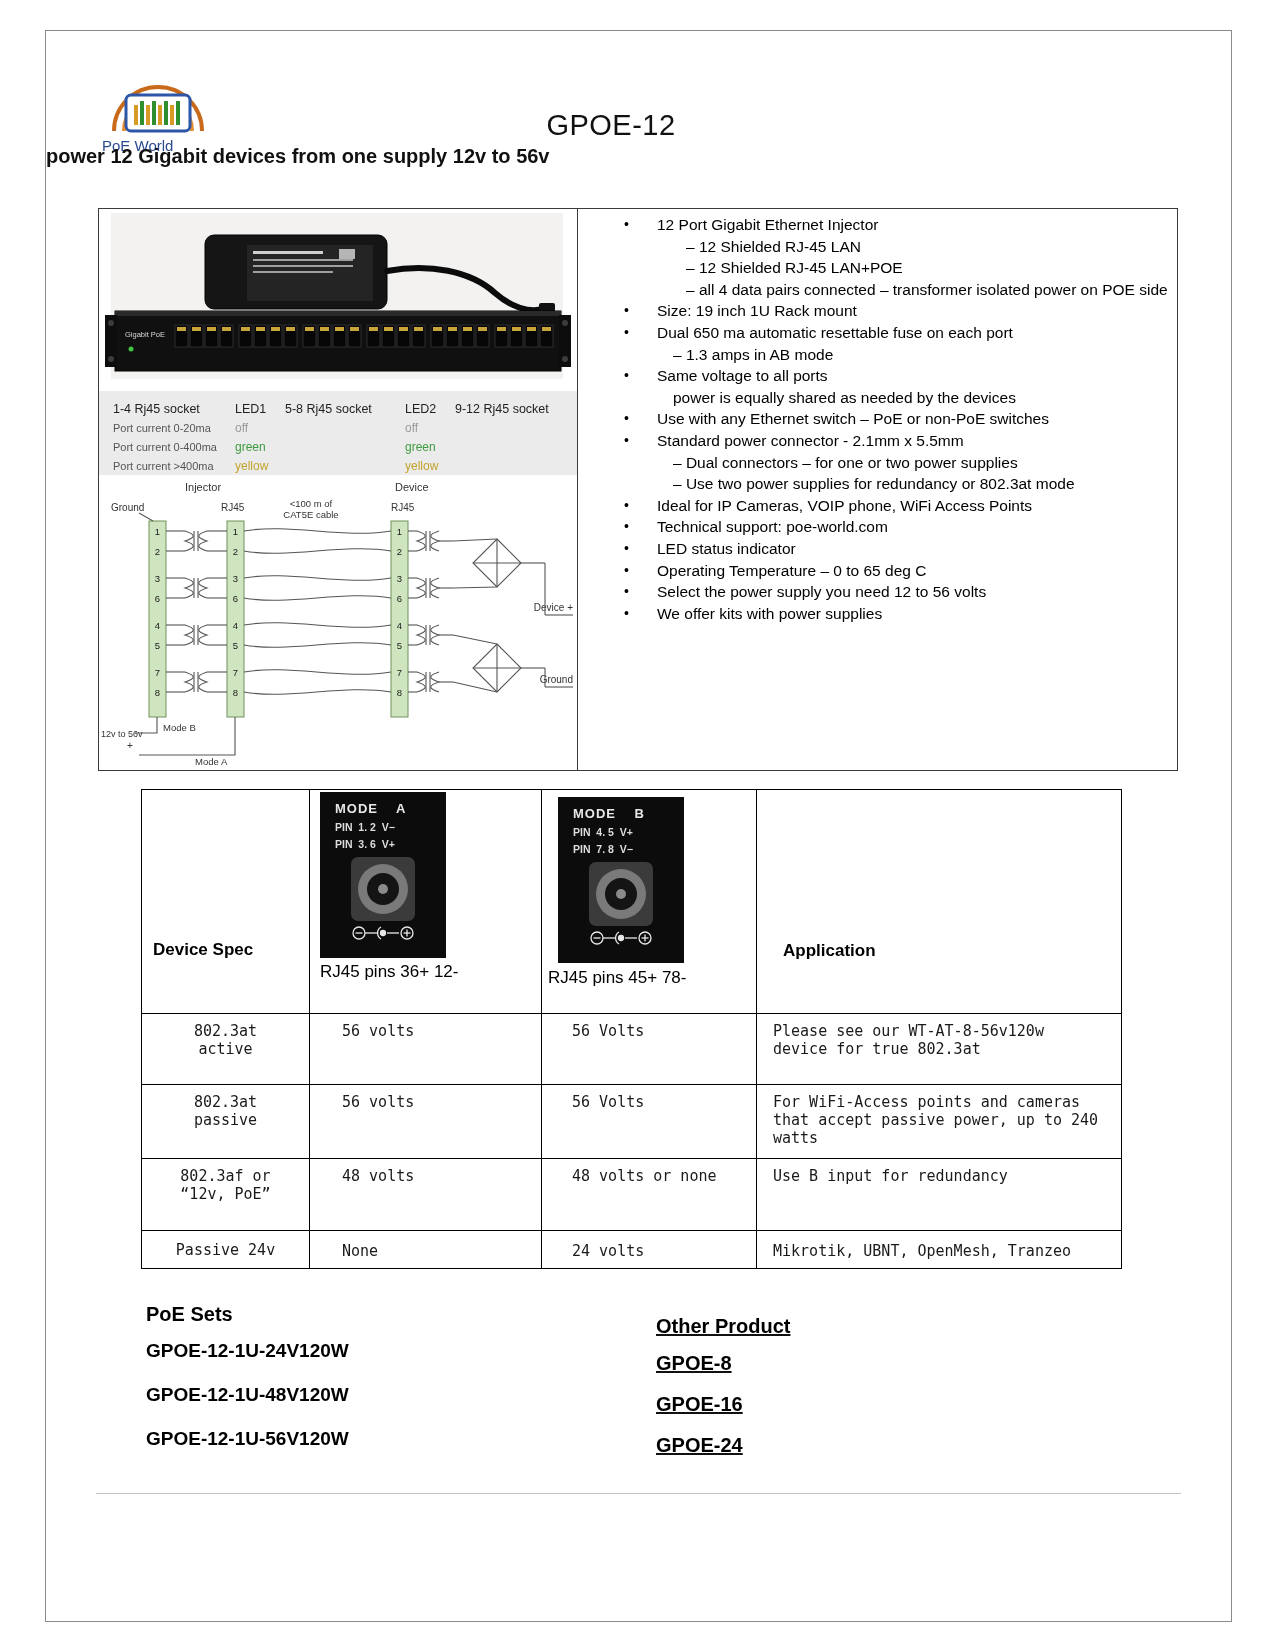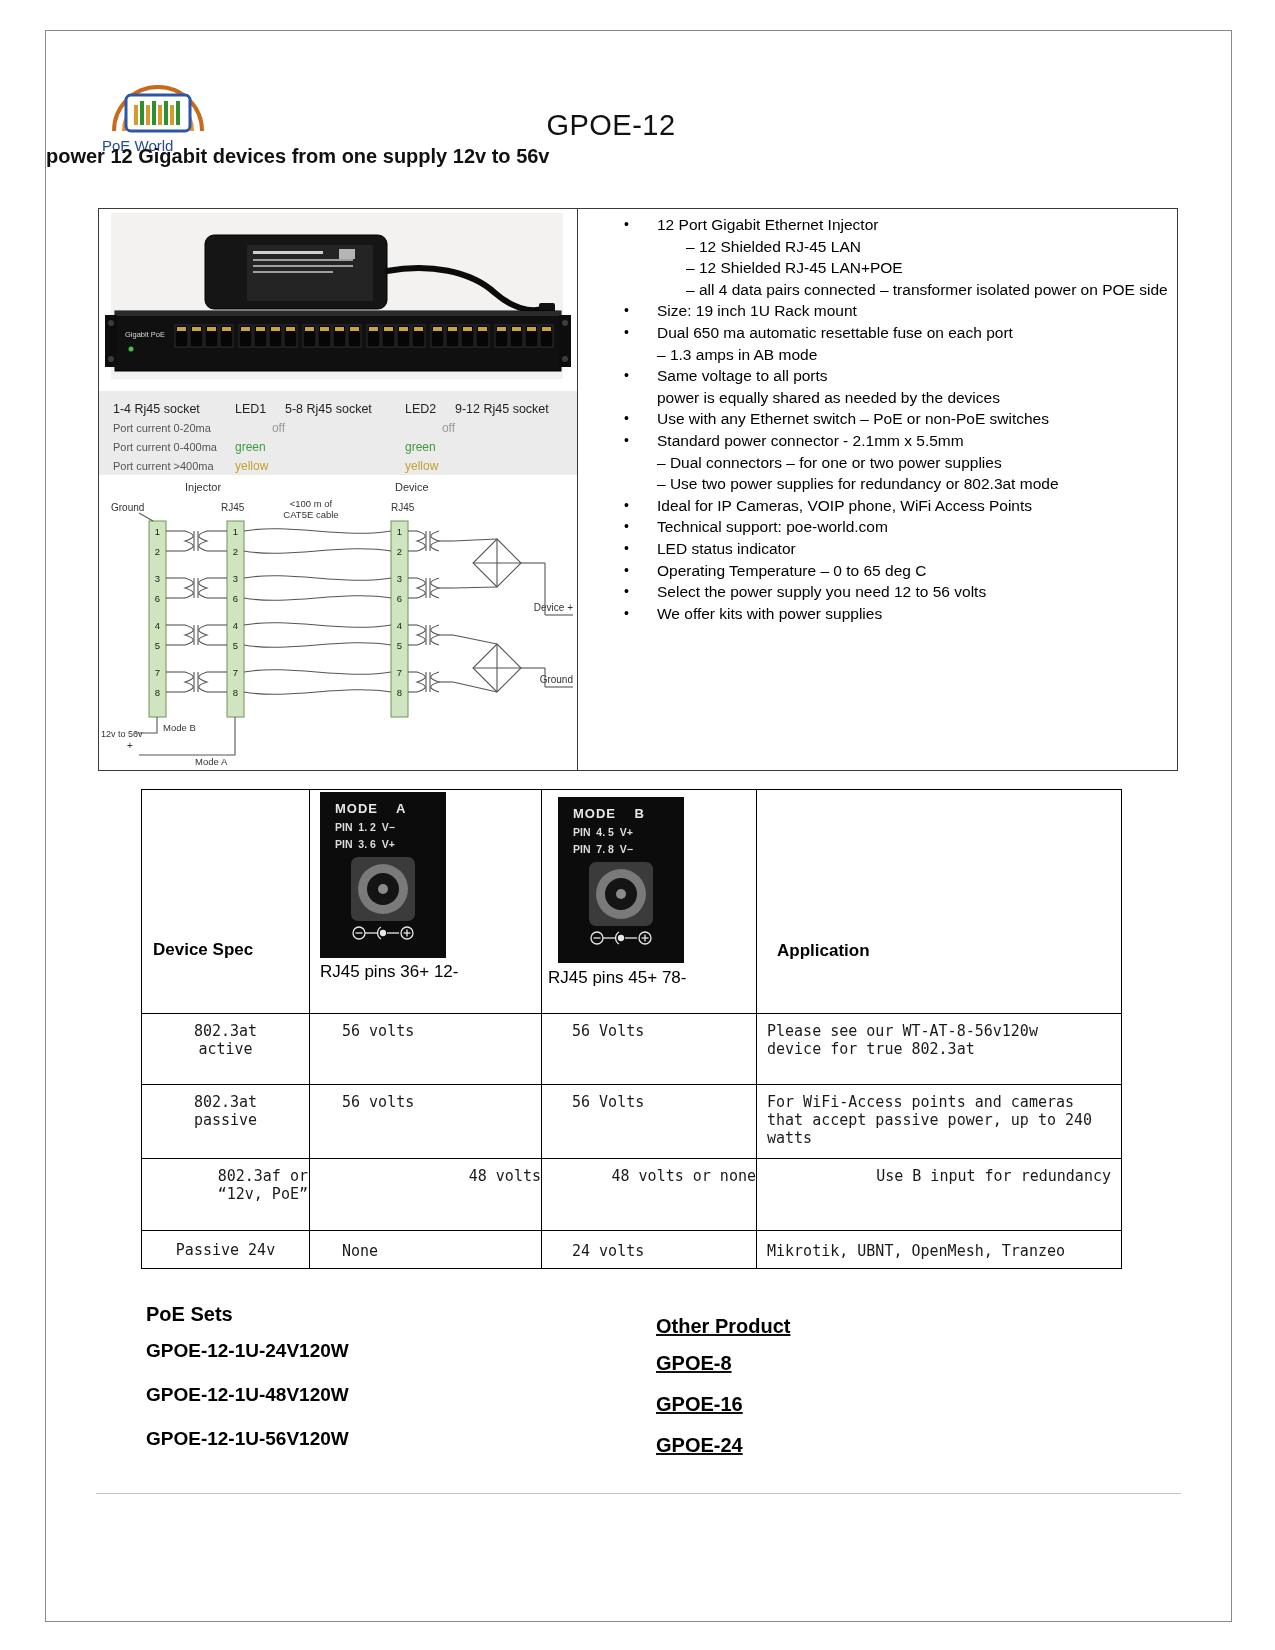--- a/index.html
+++ b/index.html
@@ -15,44 +15,44 @@
   .page-subtitle{position:absolute;left:0;top:114px;width:1130px;text-align:left;font-size:20px;font-weight:bold;}
 
   
   .main-box{position:absolute;left:52px;top:177px;width:1080px;height:563px;border:1.5px solid #3a3a3a;display:flex;box-sizing:border-box;}
   .left-col{width:478px;border-right:1.5px solid #3a3a3a;position:relative;flex:none;}
   .right-col{flex:1;padding:5px 8px 0 46px;box-sizing:border-box;}
 
   .features{font-size:15.5px;line-height:21.6px;color:#000000;}
   .feat{position:relative;padding-left:33px;}
   .feat::before{content:"\2022";position:absolute;left:0;top:0;font-size:14px;}
-  .sub{margin-left:0;}
+  .sub{margin-left:16px;}
   .sub.indent{margin-left:29px;}
 
   
   .legend{background:#ebebeb;height:84px;box-sizing:border-box;padding:9px 0 8px 14px;display:grid;
           grid-template-columns:122px 50px 120px 50px 136px;grid-auto-rows:18px;row-gap:1px;align-items:center;}
   .lg-h{font-size:12.5px;color:#222;}
   .lg-label{font-size:11px;color:#555;}
   .lg-val{font-size:12px;}
-  .val-off{color:#9a9a9a;text-align:right;}
+  .val-off{color:#9a9a9a;}
   .val-green{color:#3f9b3f;}
   .val-yellow{color:#c2a32c;}
 
   
   .spec-table{position:absolute;left:95px;top:758px;width:980px;border-collapse:collapse;table-layout:fixed;
               font-family:"DejaVu Sans Mono",monospace;font-size:15px;color:#1a1a1a;}
   .spec-table td{border:1.2px solid #000;vertical-align:top;box-sizing:border-box;}
   tr.hdr td{height:223px;vertical-align:bottom;}
-  tr.r1 td{height:71px;} tr.r2 td{height:74px;} tr.r3 td{height:72px;text-align:right;}
+  tr.r1 td{height:71px;} tr.r2 td{height:74px;} tr.r3 td{height:72px;}
   tr.r4 td{height:38px;vertical-align:middle;}
   td.c1{text-align:center;white-space:pre-line;padding-top:8px;}
   td.c2{padding:8px 0 0 32px;}
   td.c3{padding:8px 0 0 30px;}
-  td.c4{padding:8px 10px 0 10px;white-space:pre-line;}
+  td.c4{padding:8px 10px 0 16px;white-space:pre-line;}
   tr.r4 td{padding-top:2px;}
   .hd-label{font-family:"Liberation Sans",sans-serif;font-weight:bold;font-size:17px;color:#000;padding:0 0 34px 10px;}
   .hd-wrap{position:relative;height:223px;vertical-align:top;}
   .mode-box{position:absolute;top:2px;left:10px;width:126px;height:166px;background:#0c0c0c;color:#e8e8e8;
             font-family:"Liberation Sans",sans-serif;}
   td.c3 .mode-box{top:7px;left:16px;}
   .mb-title{font-size:13px;font-weight:bold;letter-spacing:1px;padding:9px 0 0 15px;white-space:pre;}
   .mb-pin{font-size:10.5px;font-weight:bold;padding:5px 0 0 15px;white-space:pre;color:#ddd;}
   .jack-bezel{width:64px;height:64px;background:#3b3b3b;border-radius:7px;margin:7px auto 0;display:flex;align-items:center;justify-content:center;}
   .jack{width:50px;height:50px;border-radius:50%;background:#7a7a7a;display:flex;align-items:center;justify-content:center;}

